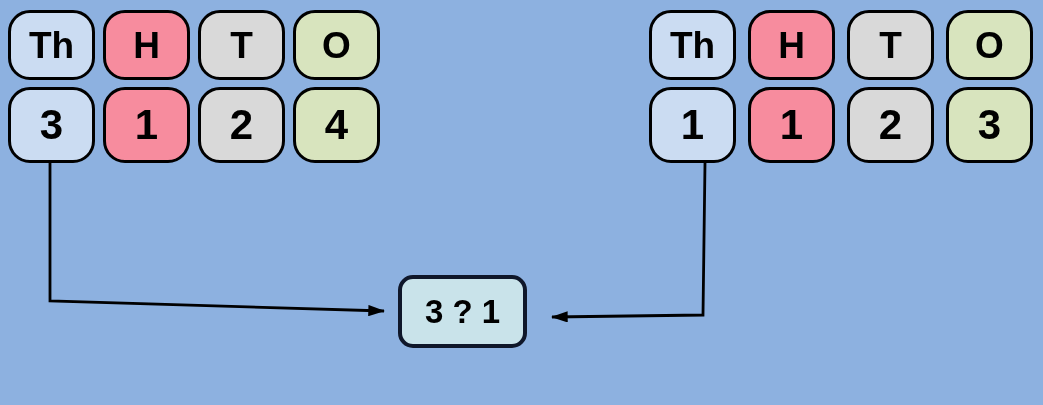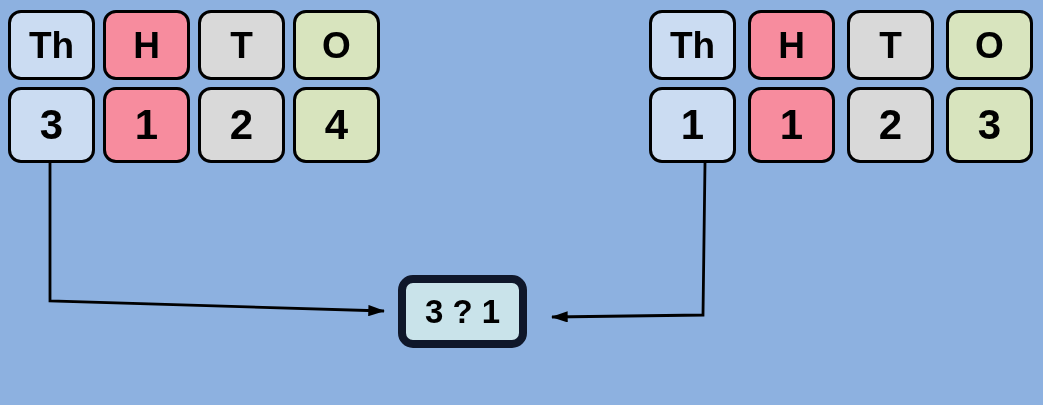--- a/index.html
+++ b/index.html
@@ -27,38 +27,38 @@
     column-gap: 8px;
   }
   .pv-group.right {
     left: 649px;
     grid-template-columns: repeat(4, 87px);
     column-gap: 12px;
   }
   .cell {
     box-sizing: border-box;
     border: 3px solid #000;
-    border-radius: 13px;
+    border-radius: 22px;
     display: flex;
     align-items: center;
     justify-content: center;
     font-weight: bold;
     color: #000;
     line-height: 1;
   }
   .header-cell { font-size: 37px; }
   .digit-cell  { font-size: 42px; }
   .comparison-box {
     position: absolute;
     left: 398px;
     top: 275px;
     width: 129px;
     height: 73px;
     box-sizing: border-box;
-    border: 8px solid #0f172a;
+    border: 4px solid #0f172a;
     border-radius: 15px;
     display: flex;
     align-items: center;
     justify-content: center;
     font-weight: bold;
     font-size: 33px;
     color: #000;
     white-space: pre;
   }
   .arrow-layer {

